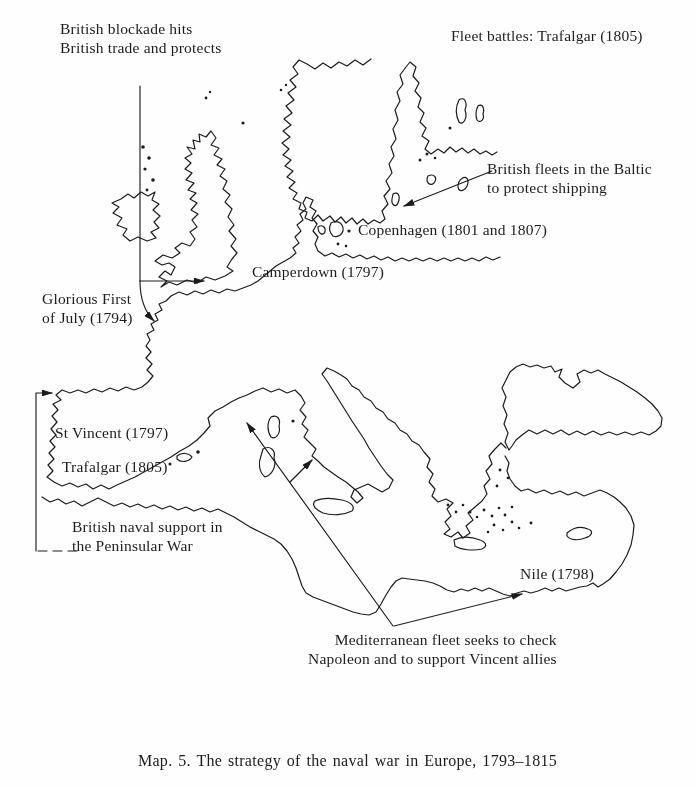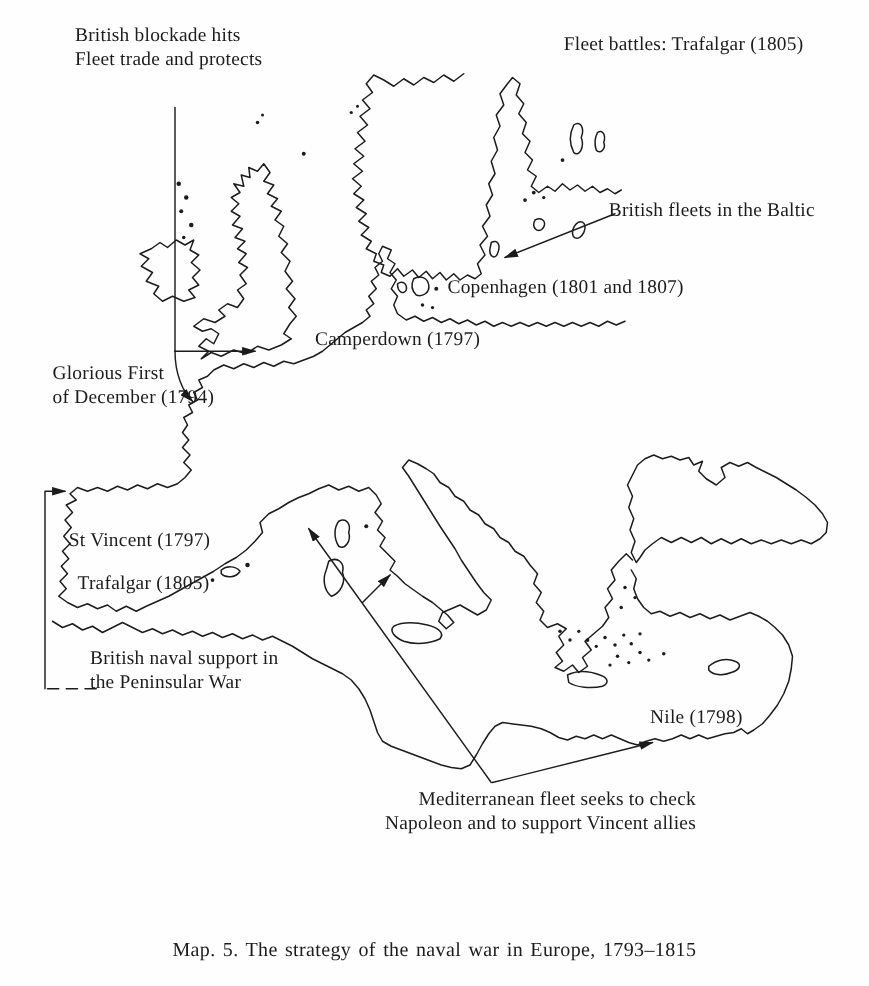--- a/index.html
+++ b/index.html
@@ -146,42 +146,43 @@
       <path class="arrow" d="M 38,551 L 80,551" stroke-dasharray="9 6"></path>
 
       <path class="arrow" d="M 393,626 L 247,423" marker-end="url(#ah)"></path>
       <path class="arrow" d="M 290,482 L 312,460" marker-end="url(#ah)"></path>
       <path class="arrow" d="M 394,626 L 522,594" marker-end="url(#ah)"></path>
     </g>
   </svg>
 
   <div class="label" style="left:60px;top:20px;">
     <div>British blockade hits</div>
-    <div>Fleet trade and protects</div>
+    <div>British trade and protects</div>
   </div>
 
   <div class="label" style="left:451px;top:27px;">
     <div>Fleet battles: Trafalgar (1805)</div>
   </div>
 
   <div class="label" style="left:487px;top:160px;">
     <div>British fleets in the Baltic</div>
+    <div>to protect shipping</div>
   </div>
 
   <div class="label" style="left:358px;top:221px;">
     <div>Copenhagen (1801 and 1807)</div>
   </div>
 
   <div class="label" style="left:252px;top:263px;">
     <div>Camperdown (1797)</div>
   </div>
 
   <div class="label" style="left:42px;top:290px;">
     <div>Glorious First</div>
-    <div>of December (1794)</div>
+    <div>of July (1794)</div>
   </div>
 
   <div class="label" style="left:55px;top:424px;">
     <div>St Vincent (1797)</div>
   </div>
 
   <div class="label" style="left:62px;top:458px;">
     <div>Trafalgar (1805)</div>
   </div>
 

